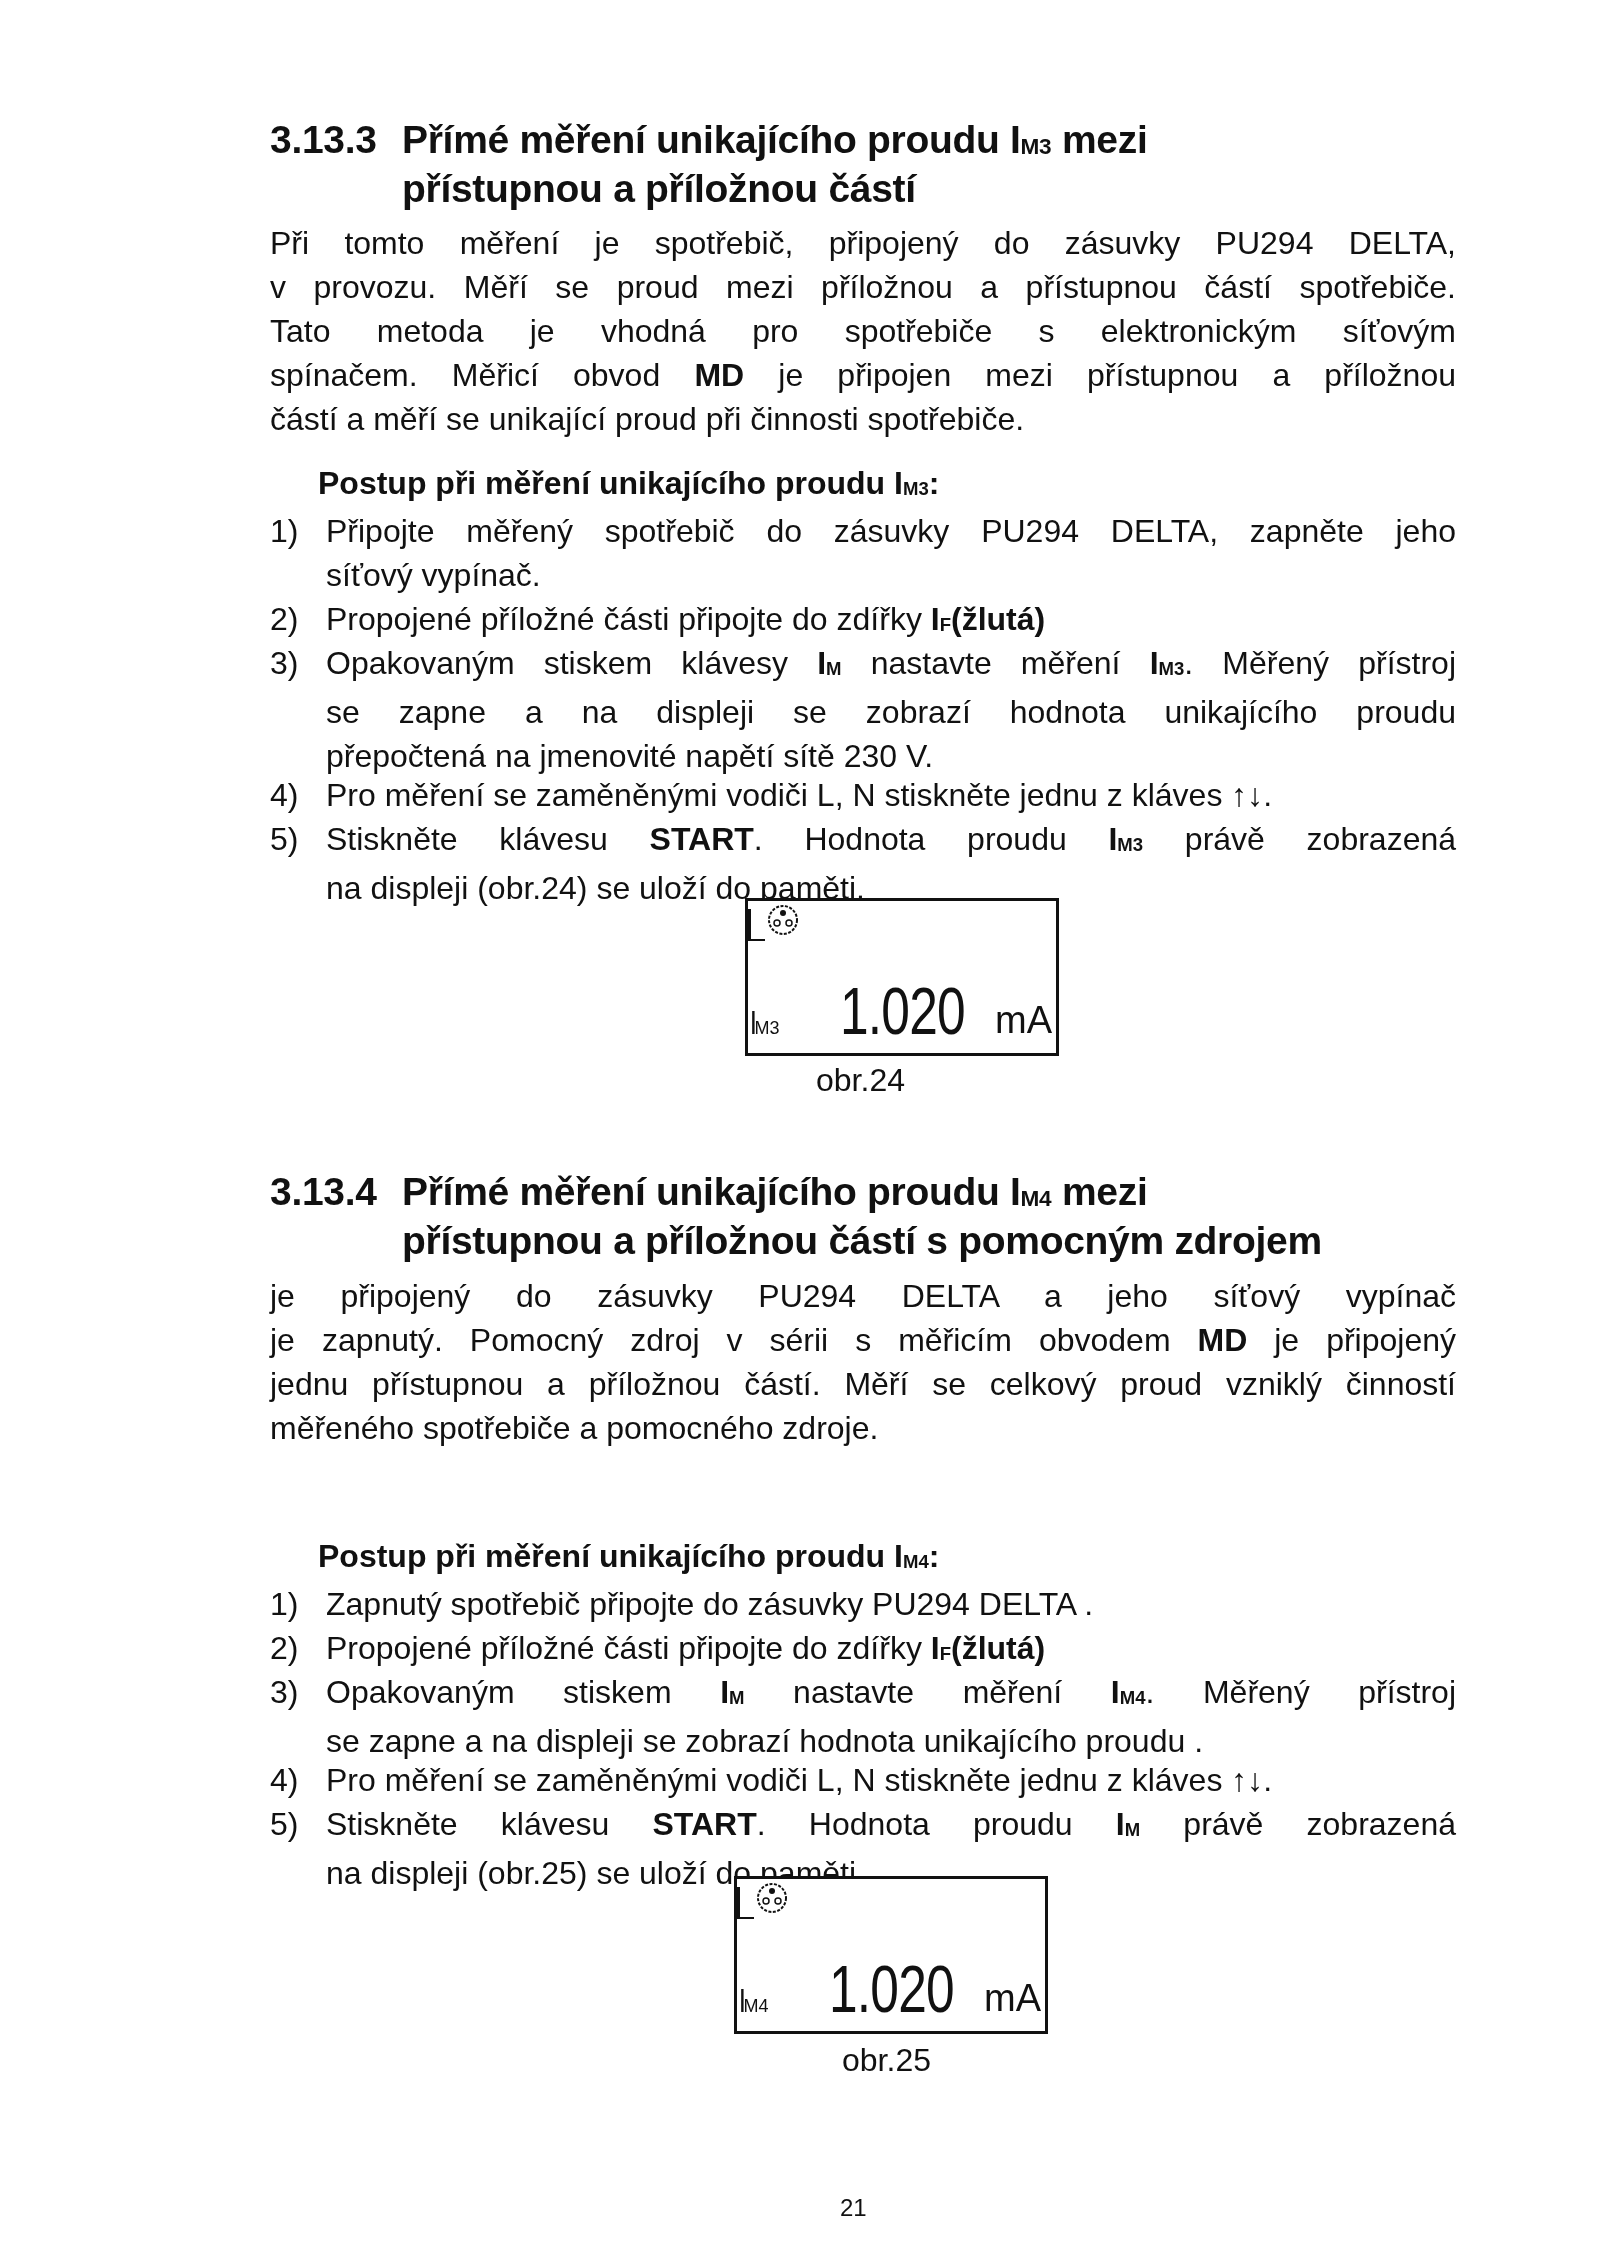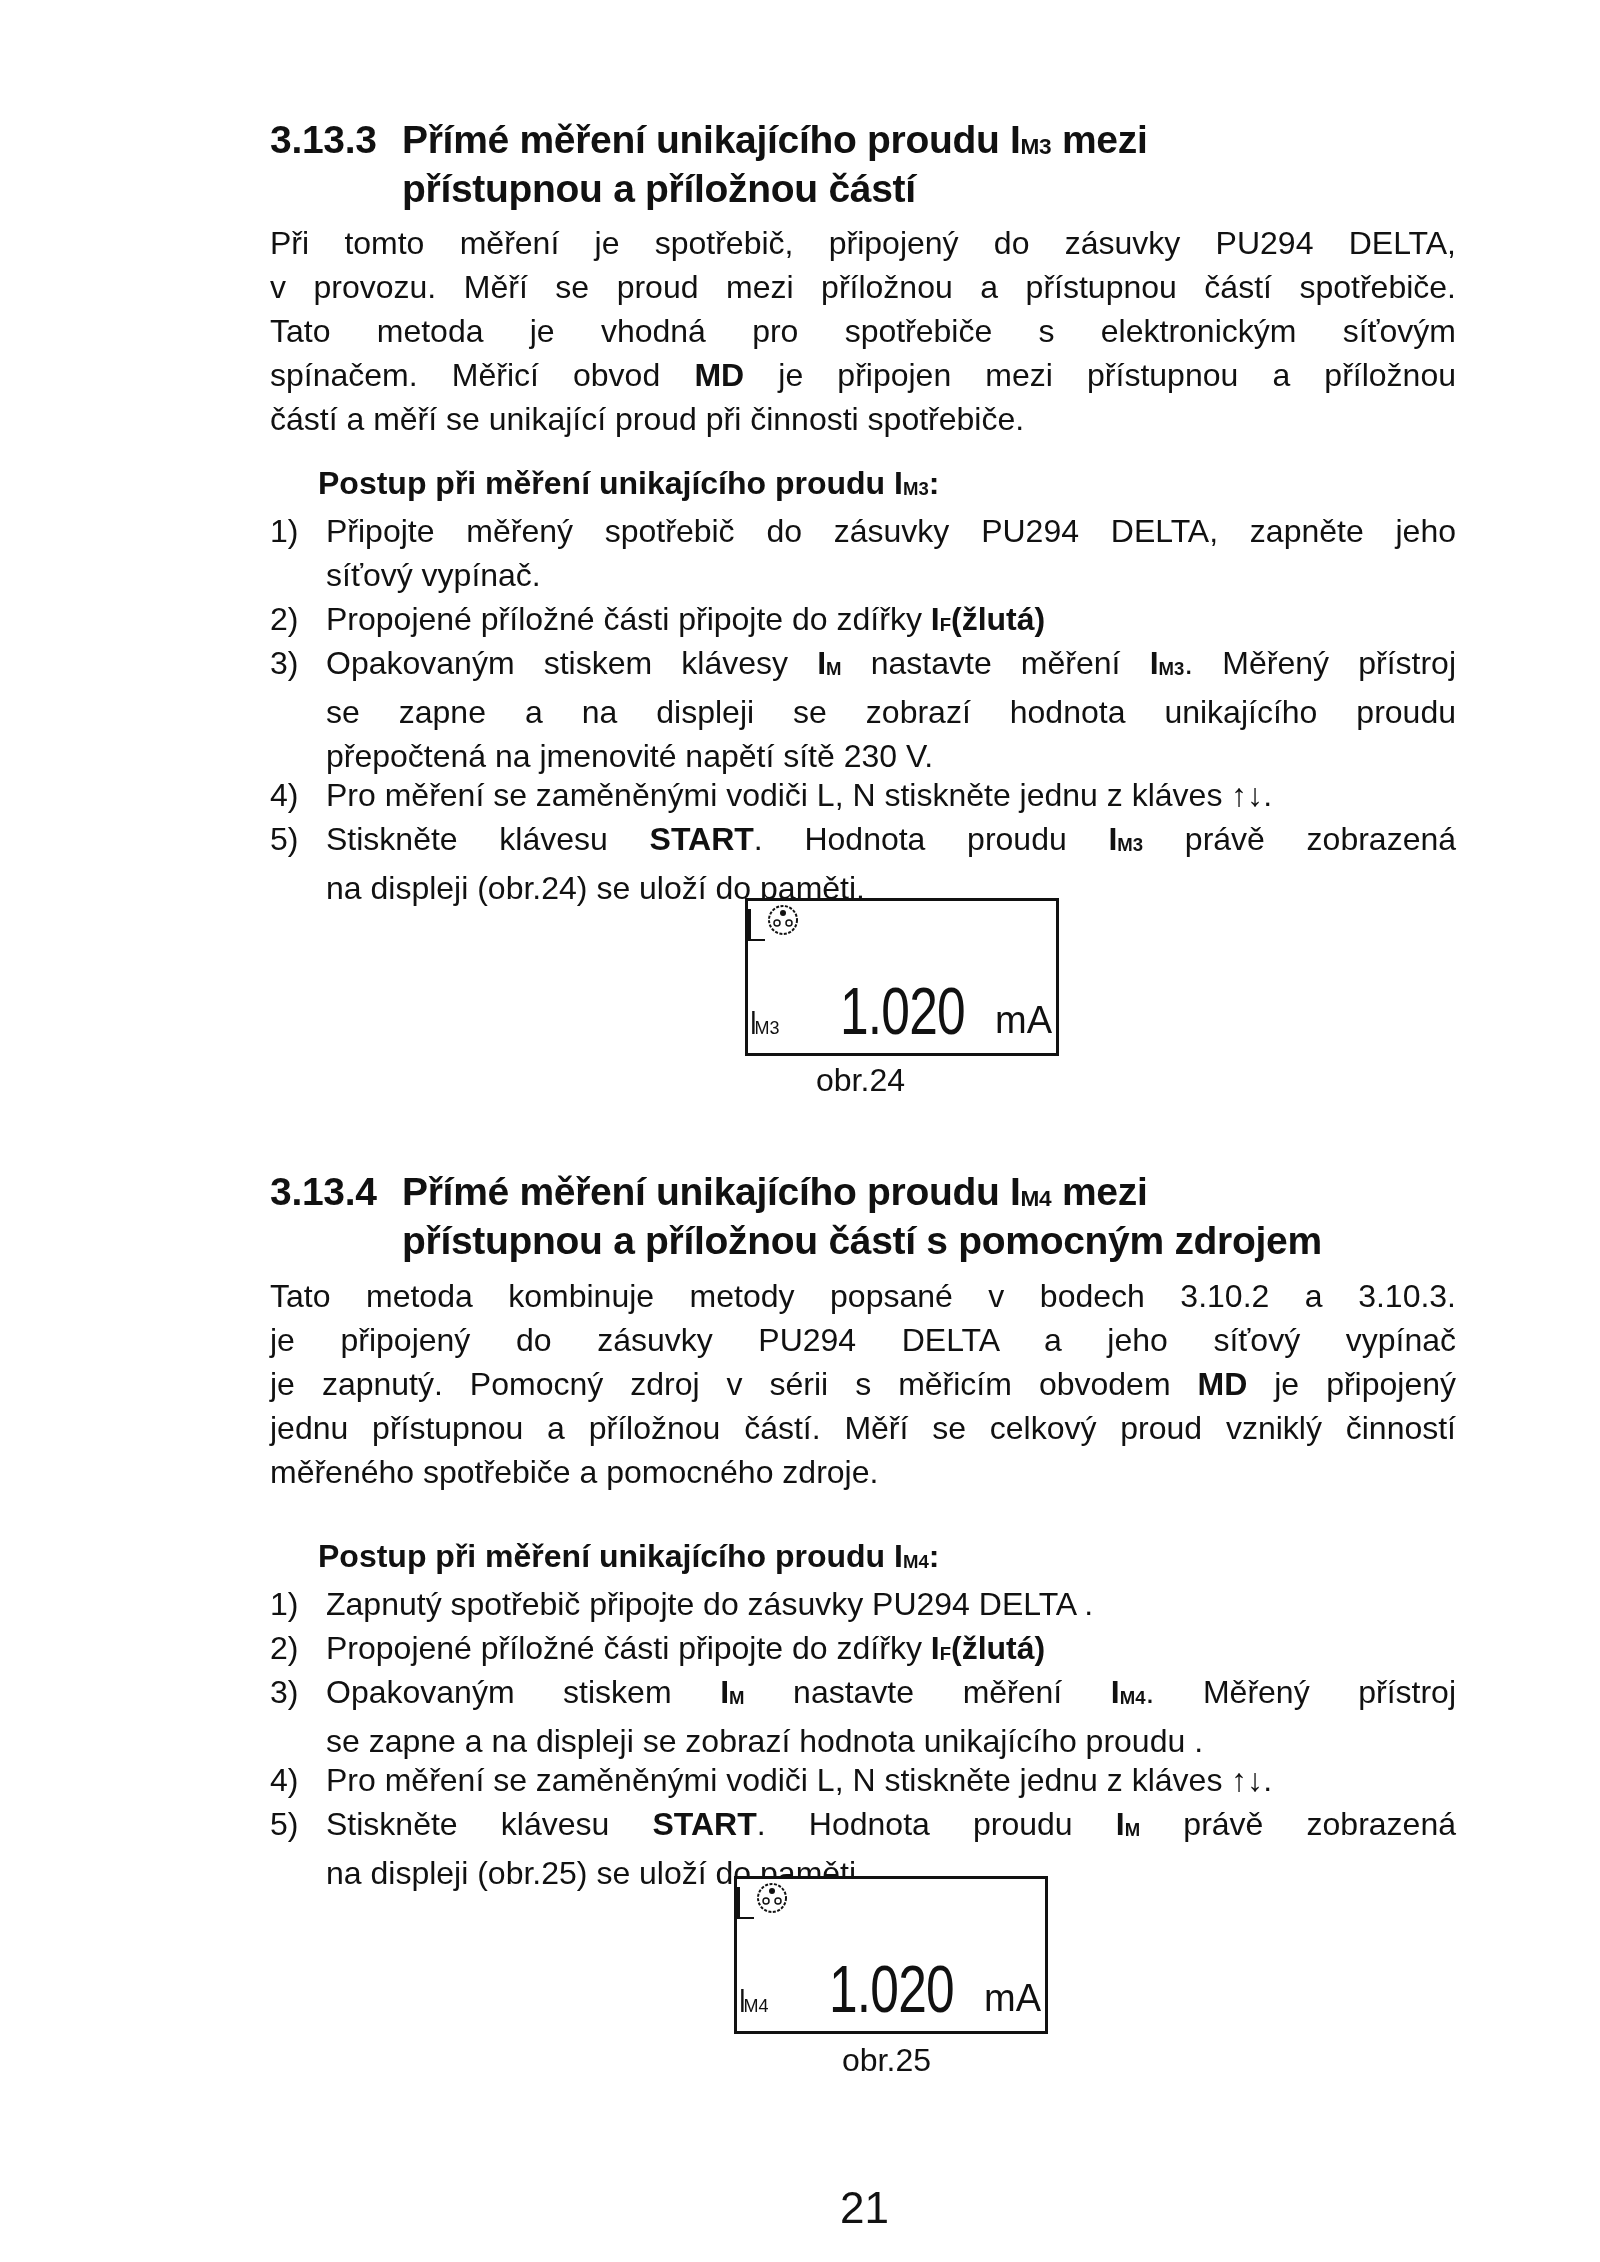--- a/index.html
+++ b/index.html
@@ -26,21 +26,21 @@
   .lcd .Lmark { position: absolute; left: 0; top: 8px; width: 14px; height: 30px;
                 border-left: 3px solid #111; border-bottom: 2px solid #111; }
   .lcd .plug { position: absolute; left: 18px; top: 2px; width: 34px; height: 34px; }
   .lcd .label { position: absolute; left: 3px; bottom: 14px; font-size: 22px; line-height: 22px; white-space: nowrap; }
   .lcd .label .I { font-weight: bold; font-size: 34px; line-height: 30px; display: inline-block; transform: scaleX(0.5); transform-origin: left bottom; margin-right: -6px; }
   .lcd .label .s { font-size: 18px; }
   .lcd .val { position: absolute; left: 92px; bottom: 12px; font-size: 66px; line-height: 60px;
               transform: scaleX(0.78); transform-origin: left bottom; white-space: nowrap; letter-spacing: -1px; }
   .lcd .unit { position: absolute; right: 4px; bottom: 14px; font-size: 38px; line-height: 38px; }
   .caption { position: absolute; font-size: 32px; line-height: 40px; white-space: nowrap; }
-  .pagenum { position: absolute; left: 840px; top: 2188px; font-size: 44px; line-height: 40px; text-align: center; }
+  .pagenum { position: absolute; left: 840px; top: 2188px; font-size: 24px; line-height: 40px; text-align: center; }
 </style>
 </head>
 <body>
 
 <div class="page">
 
   <div class="h2" style="top:116px;">
     <span class="num">3.13.3</span><span>Přímé měření unikajícího proudu I</span><span class="sub">M3</span><span> mezi</span>
   </div>
   <div class="h2" style="top:165px;">
@@ -113,21 +113,20 @@
   <div class="caption" style="left:546px; top:1060px;">obr.24</div>
 
   <div class="h2" style="top:1168px;">
     <span class="num">3.13.4</span><span>Přímé měření unikajícího proudu I</span><span class="sub">M4</span><span> mezi</span>
   </div>
   <div class="h2" style="top:1217px;">
     <span class="cont">přístupnou a příložnou částí s pomocným zdrojem</span>
   </div>
 
   <div class="para" style="top:1274px;">
-    <span class="line">Tato metoda kombinuje metody popsané v bodech 3.10.2 a 3.10.3.</span>
     <span class="line">je  připojený do zásuvky PU294 DELTA a jeho síťový vypínač</span>
     <span class="line"><span>je zapnutý. Pomocný zdroj v sérii s měřicím obvodem </span><span class="bold">MD</span><span> je připojený</span></span>
     <span class="line">jednu přístupnou a příložnou částí. Měří se celkový proud vzniklý činností</span>
     <span class="line last">měřeného spotřebiče a pomocného zdroje.</span>
   </div>
 
   <div class="steps-head" style="top:1538px;">
     <span>Postup při měření unikajícího proudu I</span><span class="sub">M4</span><span>:</span>
   </div>
 

